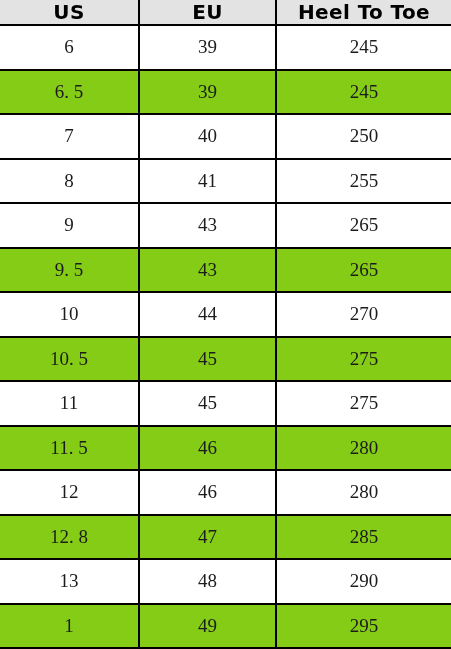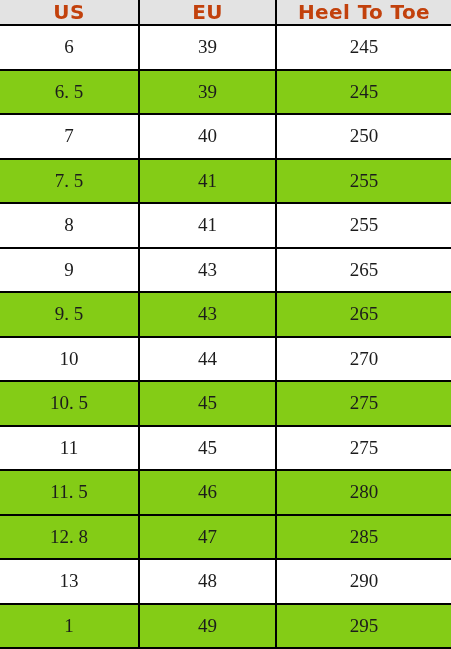--- a/index.html
+++ b/index.html
@@ -44,21 +44,21 @@
   #size-chart tr > *:last-child  { border-right: none; }
   #size-chart thead tr > * { border-top: none; }
 
   #size-chart thead th {
     height: 20px;
     background: #e3e3e3;
     font-family: "DejaVu Sans", sans-serif;
     font-weight: bold;
     font-size: 20px;
     letter-spacing: 0.4px;
-    color: #c2410c;
+    color: #000000;
   }
 
   #size-chart tbody td {
     height: 34px;
     font-family: "Liberation Serif", serif;
     font-size: 19px;
     font-weight: normal;
     background: #ffffff;
     white-space: pre;
   }
@@ -92,25 +92,20 @@
       <tr class="shaded">
         <td>6. 5</td>
         <td>39</td>
         <td>245</td>
       </tr>
       <tr>
         <td>7</td>
         <td>40</td>
         <td>250</td>
       </tr>
-      <tr class="shaded">
-        <td>7. 5</td>
-        <td>41</td>
-        <td>255</td>
-      </tr>
       <tr>
         <td>8</td>
         <td>41</td>
         <td>255</td>
       </tr>
       <tr>
         <td>9</td>
         <td>43</td>
         <td>265</td>
       </tr>
@@ -132,20 +127,25 @@
       <tr>
         <td>11</td>
         <td>45</td>
         <td>275</td>
       </tr>
       <tr class="shaded">
         <td>11. 5</td>
         <td>46</td>
         <td>280</td>
       </tr>
+      <tr>
+        <td>12</td>
+        <td>46</td>
+        <td>280</td>
+      </tr>
       <tr class="shaded">
         <td>12. 8</td>
         <td>47</td>
         <td>285</td>
       </tr>
       <tr>
         <td>13</td>
         <td>48</td>
         <td>290</td>
       </tr>

